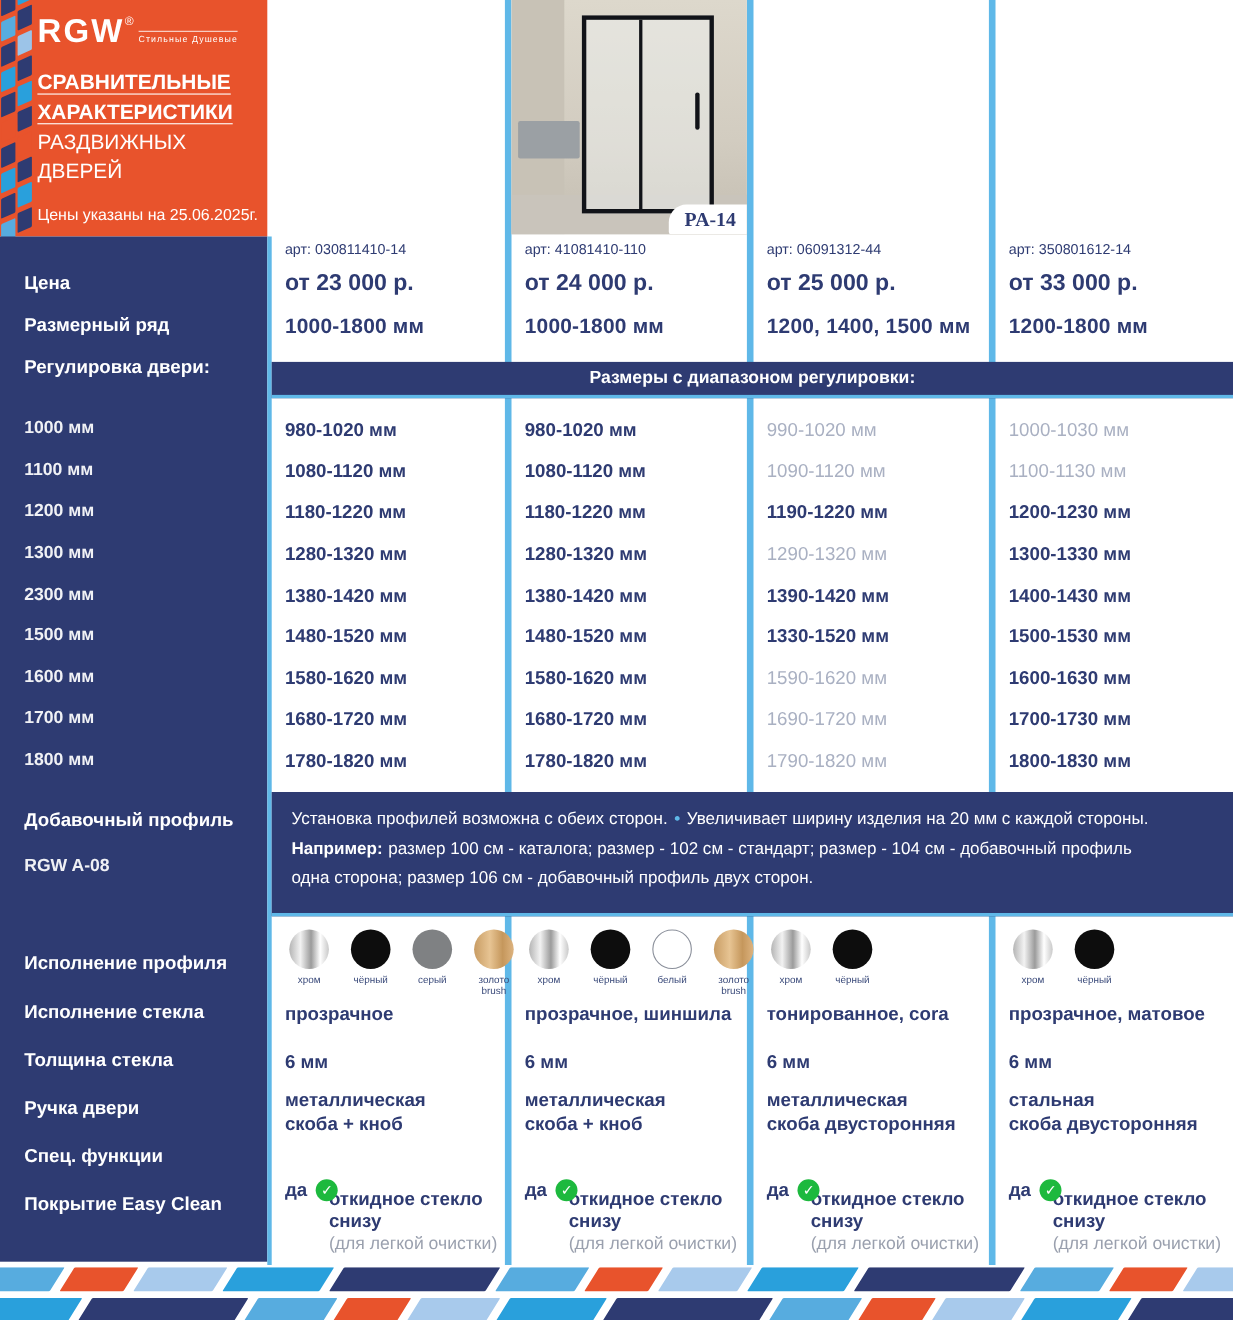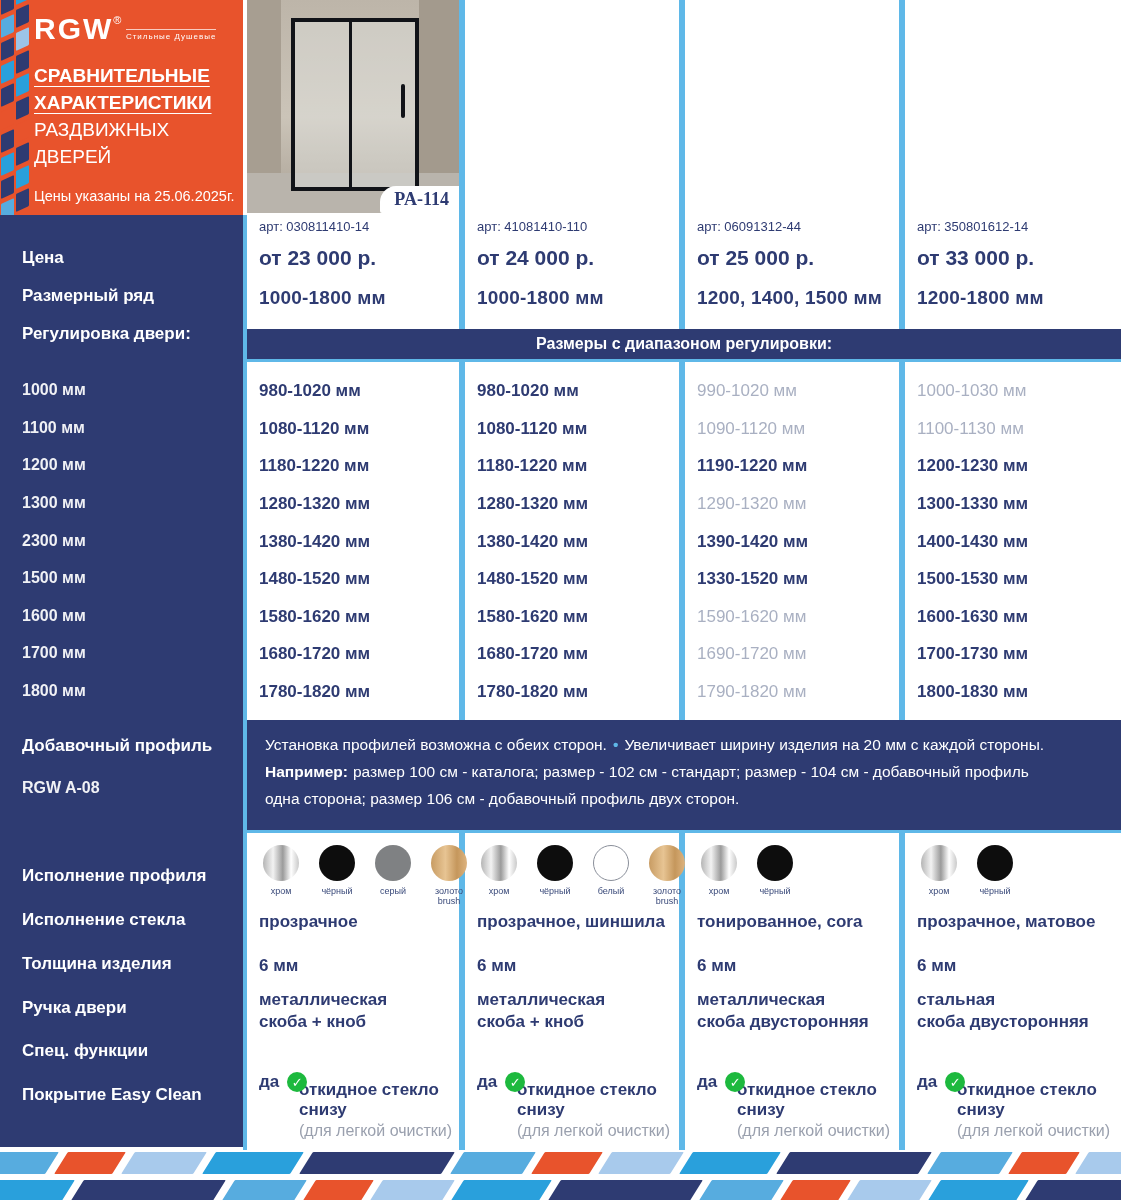--- a/index.html
+++ b/index.html
@@ -181,41 +181,31 @@
   <div class="side-size" style="top:494px">1300 мм</div>
   <div class="side-size" style="top:532px">2300 мм</div>
   <div class="side-size" style="top:569px">1500 мм</div>
   <div class="side-size" style="top:607px">1600 мм</div>
   <div class="side-size" style="top:644px">1700 мм</div>
   <div class="side-size" style="top:682px">1800 мм</div>
   <div class="side-label" style="top:736px">Добавочный профиль</div>
   <div class="side-size" style="top:779px">RGW A-08</div>
   <div class="side-label" style="top:866px">Исполнение профиля</div>
   <div class="side-label" style="top:910px">Исполнение стекла</div>
-  <div class="side-label" style="top:954px">Толщина изделия</div>
+  <div class="side-label" style="top:954px">Толщина стекла</div>
   <div class="side-label" style="top:998px">Ручка двери</div>
   <div class="side-label" style="top:1041px">Спец. функции</div>
   <div class="side-label" style="top:1085px">Покрытие Easy Clean</div>
 
   <div class="vsep s0"></div>
   <div class="vsep s1"></div>
   <div class="vsep s2"></div>
   <div class="vsep s3"></div>
 
   <div class="col c-1">
-    <div class="photo" style="background:linear-gradient(#bdb5a9,#cbc4b8 55%,#aaa195);">
-      <div class="pillar" style="left:0;width:34px;background:#a79e91;"></div>
-      <div class="pillar" style="right:0;width:40px;background:#a39a8d;"></div>
-      <div class="floor" style="height:40px;background:#b9b4ac;"></div>
-      <div class="door" style="left:44px;top:18px;width:120px;height:165px;">
-        <div class="mid" style="left:54px;"></div>
-        <div class="handle" style="right:10px;top:62px;"></div>
-      </div>
-      <div class="pill">PA-114</div>
-    </div>
     <div class="cell art t-art">арт: 030811410-14</div>
     <div class="cell price t-price">от 23 000 р.</div>
     <div class="cell range t-range">1000-1800 мм</div>
     <div class="cell sizecell t-s0">980-1020 мм</div>
     <div class="cell sizecell t-s1">1080-1120 мм</div>
     <div class="cell sizecell t-s2">1180-1220 мм</div>
     <div class="cell sizecell t-s3">1280-1320 мм</div>
     <div class="cell sizecell t-s4">1380-1420 мм</div>
     <div class="cell sizecell t-s5">1480-1520 мм</div>
     <div class="cell sizecell t-s6">1580-1620 мм</div>
@@ -249,20 +239,30 @@
       <div class="special-b">откидное стекло снизу</div>
       <div class="special-n">(для легкой очистки)</div>
     </div>
     <div class="cell easy t-easy">
       <span class="yes">да</span>
       <span class="check">✓</span>
     </div>
   </div>
 
   <div class="col c-2">
+    <div class="photo" style="background:linear-gradient(#ddd8cc,#d2ccc0 60%,#c4beb2);">
+      <div class="pillar" style="left:0;width:48px;background:#c8c2b6;"></div>
+      <div style="position:absolute;left:6px;top:110px;width:56px;height:34px;background:#9ba0a4;border-radius:2px;"></div>
+      <div class="floor" style="height:36px;background:#c9c4bb;"></div>
+      <div class="door" style="left:64px;top:14px;width:112px;height:172px;background:rgba(240,243,243,.45);">
+        <div class="mid" style="left:48px;"></div>
+        <div class="handle" style="right:9px;top:66px;"></div>
+      </div>
+      <div class="pill">PA-14</div>
+    </div>
     <div class="cell art t-art">арт: 41081410-110</div>
     <div class="cell price t-price">от 24 000 р.</div>
     <div class="cell range t-range">1000-1800 мм</div>
     <div class="cell sizecell t-s0">980-1020 мм</div>
     <div class="cell sizecell t-s1">1080-1120 мм</div>
     <div class="cell sizecell t-s2">1180-1220 мм</div>
     <div class="cell sizecell t-s3">1280-1320 мм</div>
     <div class="cell sizecell t-s4">1380-1420 мм</div>
     <div class="cell sizecell t-s5">1480-1520 мм</div>
     <div class="cell sizecell t-s6">1580-1620 мм</div>

